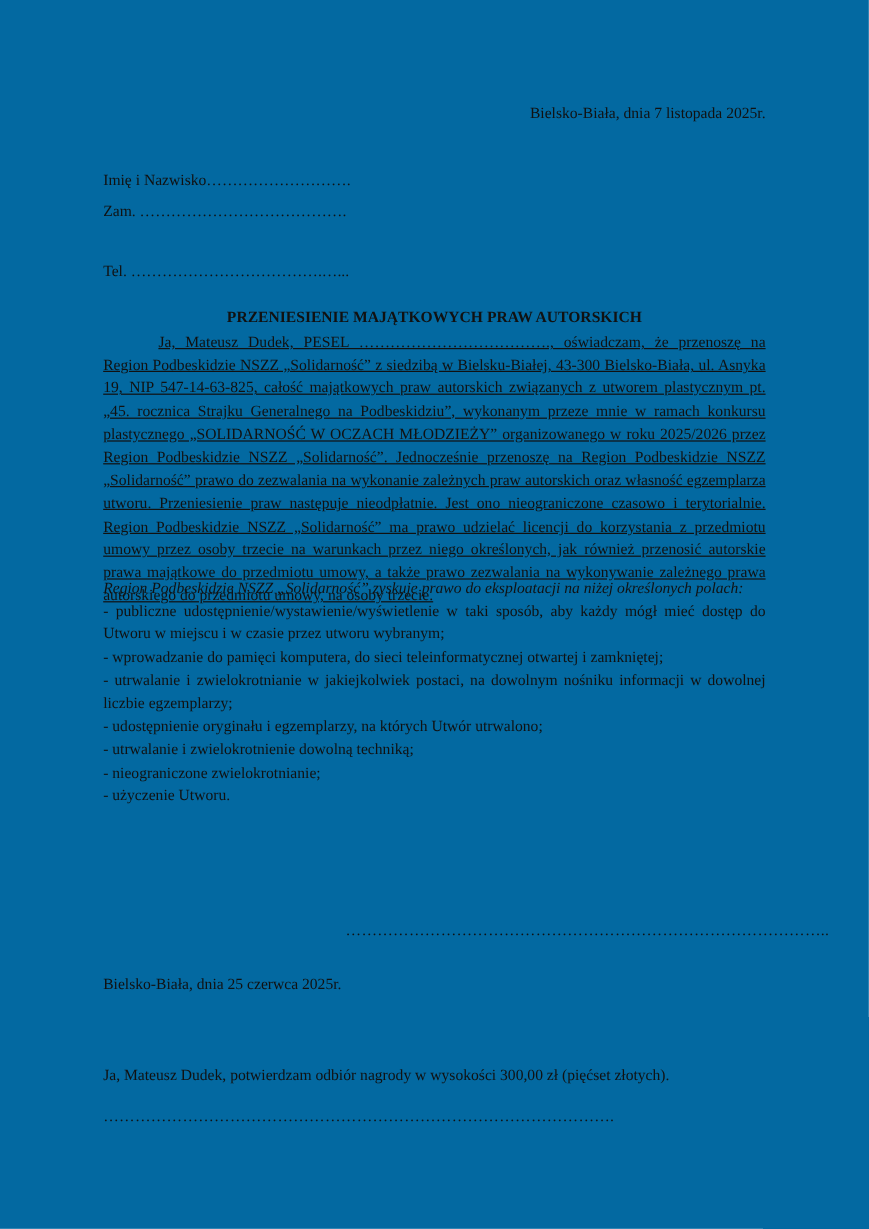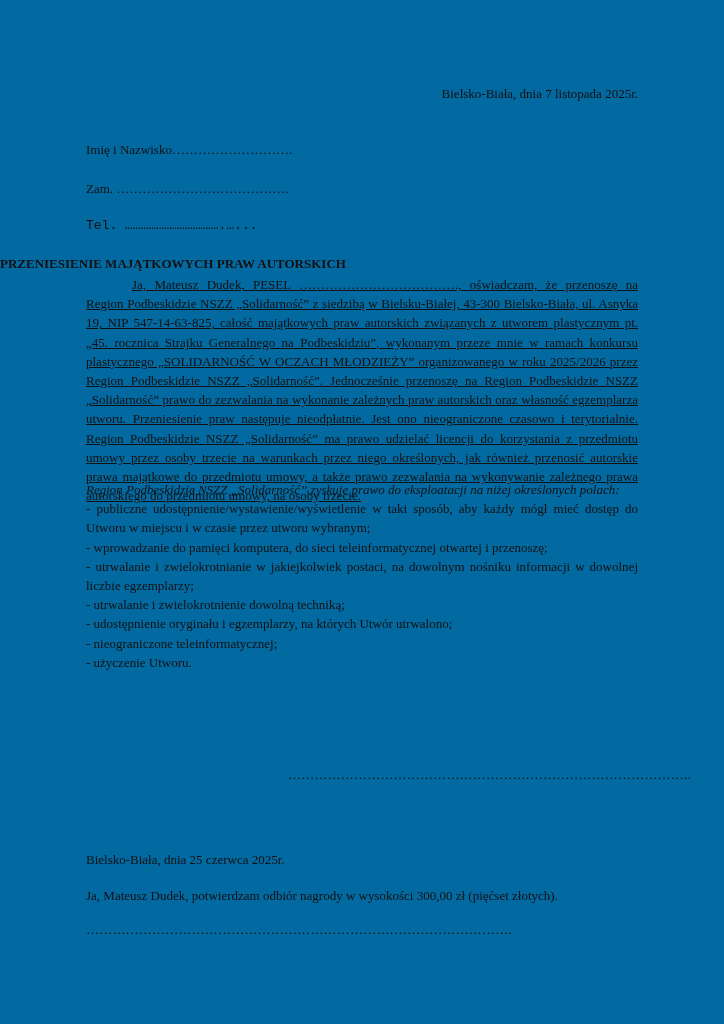--- a/index.html
+++ b/index.html
@@ -2,56 +2,56 @@
 <html><head>
 <meta charset="utf-8">
 <style>
   html, body { margin: 0; padding: 0; background: #ffffff; }
   body { width: 724px; height: 1024px; position: relative; overflow: hidden;
          font-family: "Liberation Serif", serif; color: #111; font-size: 13px; }
   .page { position: absolute; left: 0; top: 0; width: 724px; height: 1024px; background: #0369a1; }
   .abs { position: absolute; white-space: nowrap; }
   .date-top { top: 86px; right: 86px; }
   .field { left: 86px; text-align: center; }
-  .title { top: 256px; left: 0; width: 724px; text-align: left; font-weight: bold; }
+  .title { top: 256px; left: 0; width: 724px; text-align: center; font-weight: bold; }
   .para { position: absolute; left: 86px; width: 552px; text-align: justify; line-height: 19.2px; }
   .para p { margin: 0; }
   .indent { text-indent: 46px; }
   .list-line { margin: 0; }
   .sig1 { top: 767px; left: 288px; letter-spacing: 0.2px; }
   .sig2 { top: 922px; left: 86px; letter-spacing: 0.2px; }
 </style>
 </head>
 <body>
 
 <div class="page">
 
   <div class="abs date-top">Bielsko-Biała, dnia 7 listopada 2025r.</div>
 
   <div class="abs field" style="top:142px;">Imię i Nazwisko……………………….</div>
-  <div class="abs field" style="top:181px;">Zam. ………………………………….</div>
-  <div class="abs field" style="top:218px;font-family:Liberation Mono, monospace;">Tel. ……………………………….…...</div>
+  <div class="abs field" style="top:168px;">Zam. ………………………………….</div>
+  <div class="abs field" style="top:218px;">Tel. ……………………………….…...</div>
 
   <div class="abs title">PRZENIESIENIE MAJĄTKOWYCH PRAW AUTORSKICH</div>
 
   <div class="para" style="top:275px;text-decoration:underline;">
     <p class="indent">Ja, Mateusz Dudek, PESEL ………………………………., oświadczam, że przenoszę na Region Podbeskidzie NSZZ „Solidarność” z siedzibą w Bielsku-Białej, 43-300 Bielsko-Biała, ul. Asnyka 19, NIP 547-14-63-825, całość majątkowych praw autorskich związanych z utworem plastycznym pt. „45. rocznica Strajku Generalnego na Podbeskidziu”, wykonanym przeze mnie w ramach konkursu plastycznego „SOLIDARNOŚĆ W OCZACH MŁODZIEŻY” organizowanego w roku 2025/2026 przez Region Podbeskidzie NSZZ „Solidarność”. Jednocześnie przenoszę na Region Podbeskidzie NSZZ „Solidarność” prawo do zezwalania na wykonanie zależnych praw autorskich oraz własność egzemplarza utworu. Przeniesienie praw następuje nieodpłatnie. Jest ono nieograniczone czasowo i terytorialnie. Region Podbeskidzie NSZZ „Solidarność” ma prawo udzielać licencji do korzystania z przedmiotu umowy przez osoby trzecie na warunkach przez niego określonych, jak również przenosić autorskie prawa majątkowe do przedmiotu umowy, a także prawo zezwalania na wykonywanie zależnego prawa autorskiego do przedmiotu umowy, na osoby trzecie.</p>
   </div>
 
   <div class="para" style="top:480px;">
     <p class="list-line" style="text-align:left;font-style:italic;">Region Podbeskidzie NSZZ „Solidarność” zyskuje prawo do eksploatacji na niżej określonych polach:</p>
     <p class="list-line">- publiczne udostępnienie/wystawienie/wyświetlenie w taki sposób, aby każdy mógł mieć dostęp do Utworu w miejscu i w czasie przez utworu wybranym;</p>
-    <p class="list-line">- wprowadzanie do pamięci komputera, do sieci teleinformatycznej otwartej i przenoszę;</p>
+    <p class="list-line">- wprowadzanie do pamięci komputera, do sieci teleinformatycznej otwartej i zamkniętej;</p>
     <p class="list-line">- utrwalanie i zwielokrotnianie w jakiejkolwiek postaci, na dowolnym nośniku informacji w dowolnej liczbie egzemplarzy;</p>
+    <p class="list-line">- udostępnienie oryginału i egzemplarzy, na których Utwór utrwalono;</p>
     <p class="list-line">- utrwalanie i zwielokrotnienie dowolną techniką;</p>
-    <p class="list-line">- udostępnienie oryginału i egzemplarzy, na których Utwór utrwalono;</p>
-    <p class="list-line">- nieograniczone teleinformatycznej;</p>
+    <p class="list-line">- nieograniczone zwielokrotnianie;</p>
     <p class="list-line">- użyczenie Utworu.</p>
   </div>
 
   <div class="abs sig1">………………………………………………………………………………..</div>
 
-  <div class="abs field" style="top:852px;font-family:Liberation Serif, serif;">Bielsko-Biała, dnia 25 czerwca 2025r.</div>
+  <div class="abs field" style="top:812px;font-family:Liberation Serif, serif;">Bielsko-Biała, dnia 25 czerwca 2025r.</div>
   <div class="abs field" style="top:888px;">Ja, Mateusz Dudek, potwierdzam odbiór nagrody w wysokości 300,00 zł (pięćset złotych).</div>
 
   <div class="abs sig2">…………………………………………………………………………………….</div>
 
 </div>
 
 </body></html>

